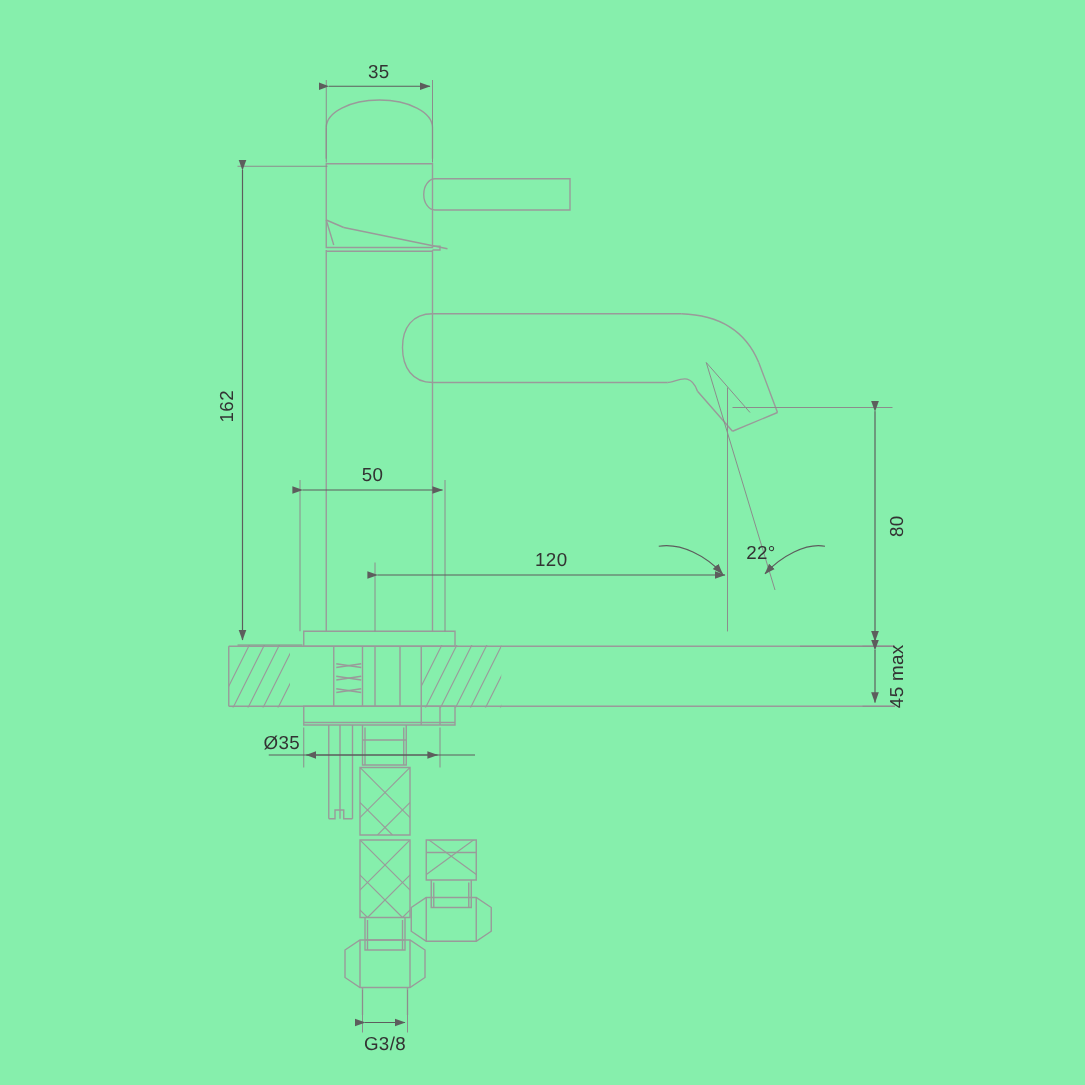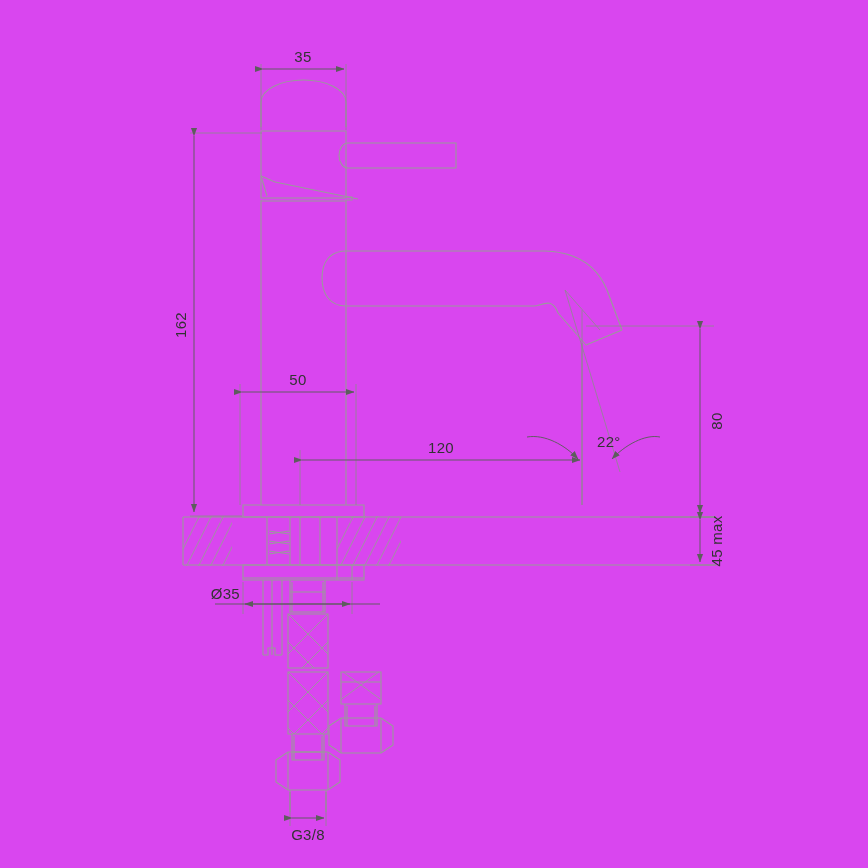--- a/index.html
+++ b/index.html
@@ -10,21 +10,21 @@
   body {
     width: 868px;
     height: 868px;
     font-family: "Liberation Sans", sans-serif;
     overflow: hidden;
   }
   #drawing-root {
     position: relative;
     width: 868px;
     height: 868px;
-    background: #d946ef;
+    background: #86efac;
   }
   svg#tech-drawing {
     display: block;
     width: 868px;
     height: 868px;
   }
   .part-line {
     fill: none;
     stroke: #9a9a9a;
     stroke-width: 1.1;

